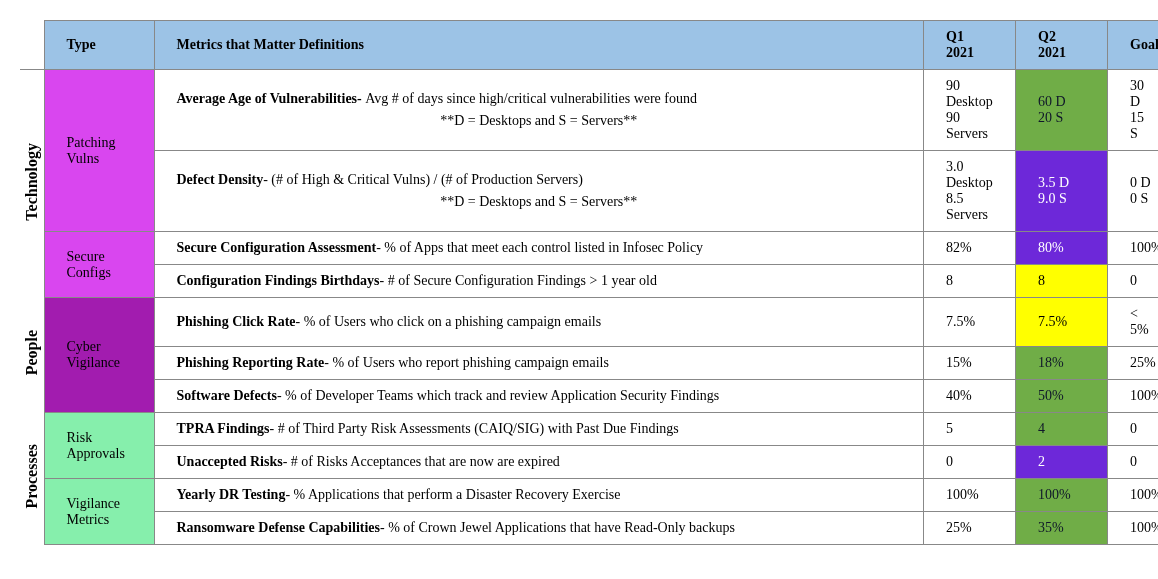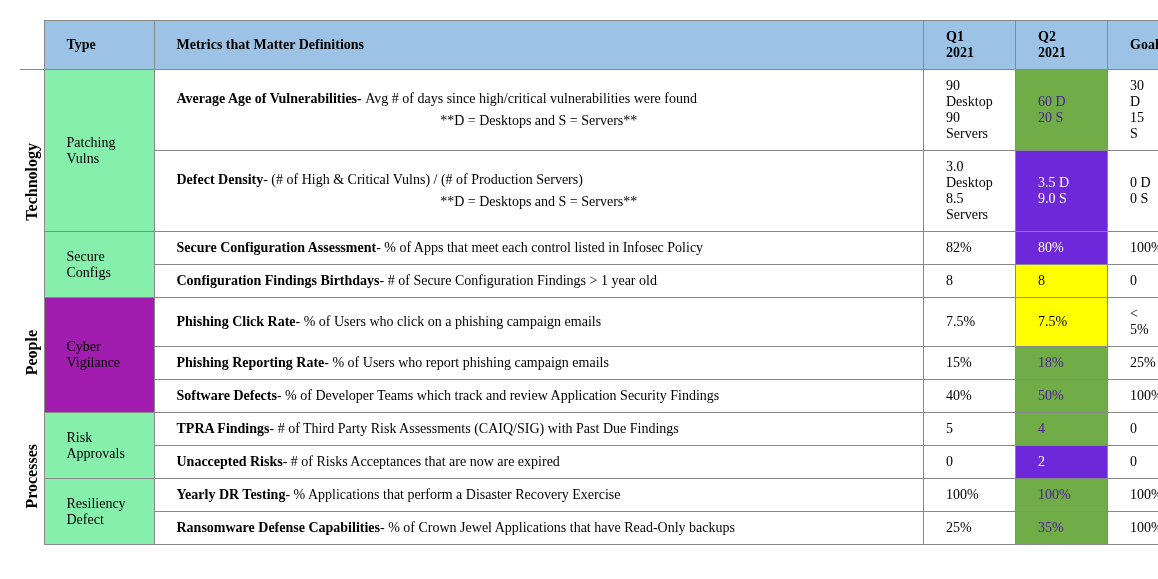--- a/index.html
+++ b/index.html
@@ -37,31 +37,31 @@
     border-left: none;
     border-top: none;
     border-bottom: none;
   }
   .vlabel .rot {
     writing-mode: vertical-rl;
     transform: rotate(180deg);
     display: inline-block;
     white-space: nowrap;
   }
-  .type-tech { background: #86efac; }
+  .type-tech { background: #d946ef; }
   .type-people { background: #a21caf; }
   .type-proc { background: #86efac; }
   .metric-cell { background: #fff; }
   .metric-cell .mtitle { font-weight: bold; }
   .metric-cell .note {
     display: block;
     text-align: center;
     margin-top: 6px;
   }
-  .q2-green { background: #70ad47; color: #4c1d95; }
+  .q2-green { background: #70ad47; color: #0f172a; }
   .q2-red   { background: #6d28d9; color: #fff; }
   .q2-yellow{ background: #ffff00; color: #000; }
   .col-type  { width: 110px; }
   .col-q     { width: 92px; }
   .col-goal  { width: 70px; }
   .corner    { border-top: none; border-left: none; background: #fff; }
   .multi-line { white-space: pre-line; }
 </style>
 </head>
 <body>
@@ -170,21 +170,21 @@
     </tr>
     <tr>
       <td class="metric-cell">
         <span class="mtitle">Unaccepted Risks</span><span>- # of Risks Acceptances that are now are expired</span>
       </td>
       <td>0</td>
       <td class="q2-red">2</td>
       <td>0</td>
     </tr>
     <tr>
-      <td class="type-proc" rowspan="2">Resiliency Defect</td>
+      <td class="type-proc" rowspan="2">Vigilance Metrics</td>
       <td class="metric-cell">
         <span class="mtitle">Yearly DR Testing</span><span>- % Applications that perform a Disaster Recovery Exercise</span>
       </td>
       <td>100%</td>
       <td class="q2-green">100%</td>
       <td>100%</td>
     </tr>
     <tr>
       <td class="metric-cell">
         <span class="mtitle">Ransomware Defense Capabilities</span><span>- % of Crown Jewel Applications that have Read-Only backups</span>

